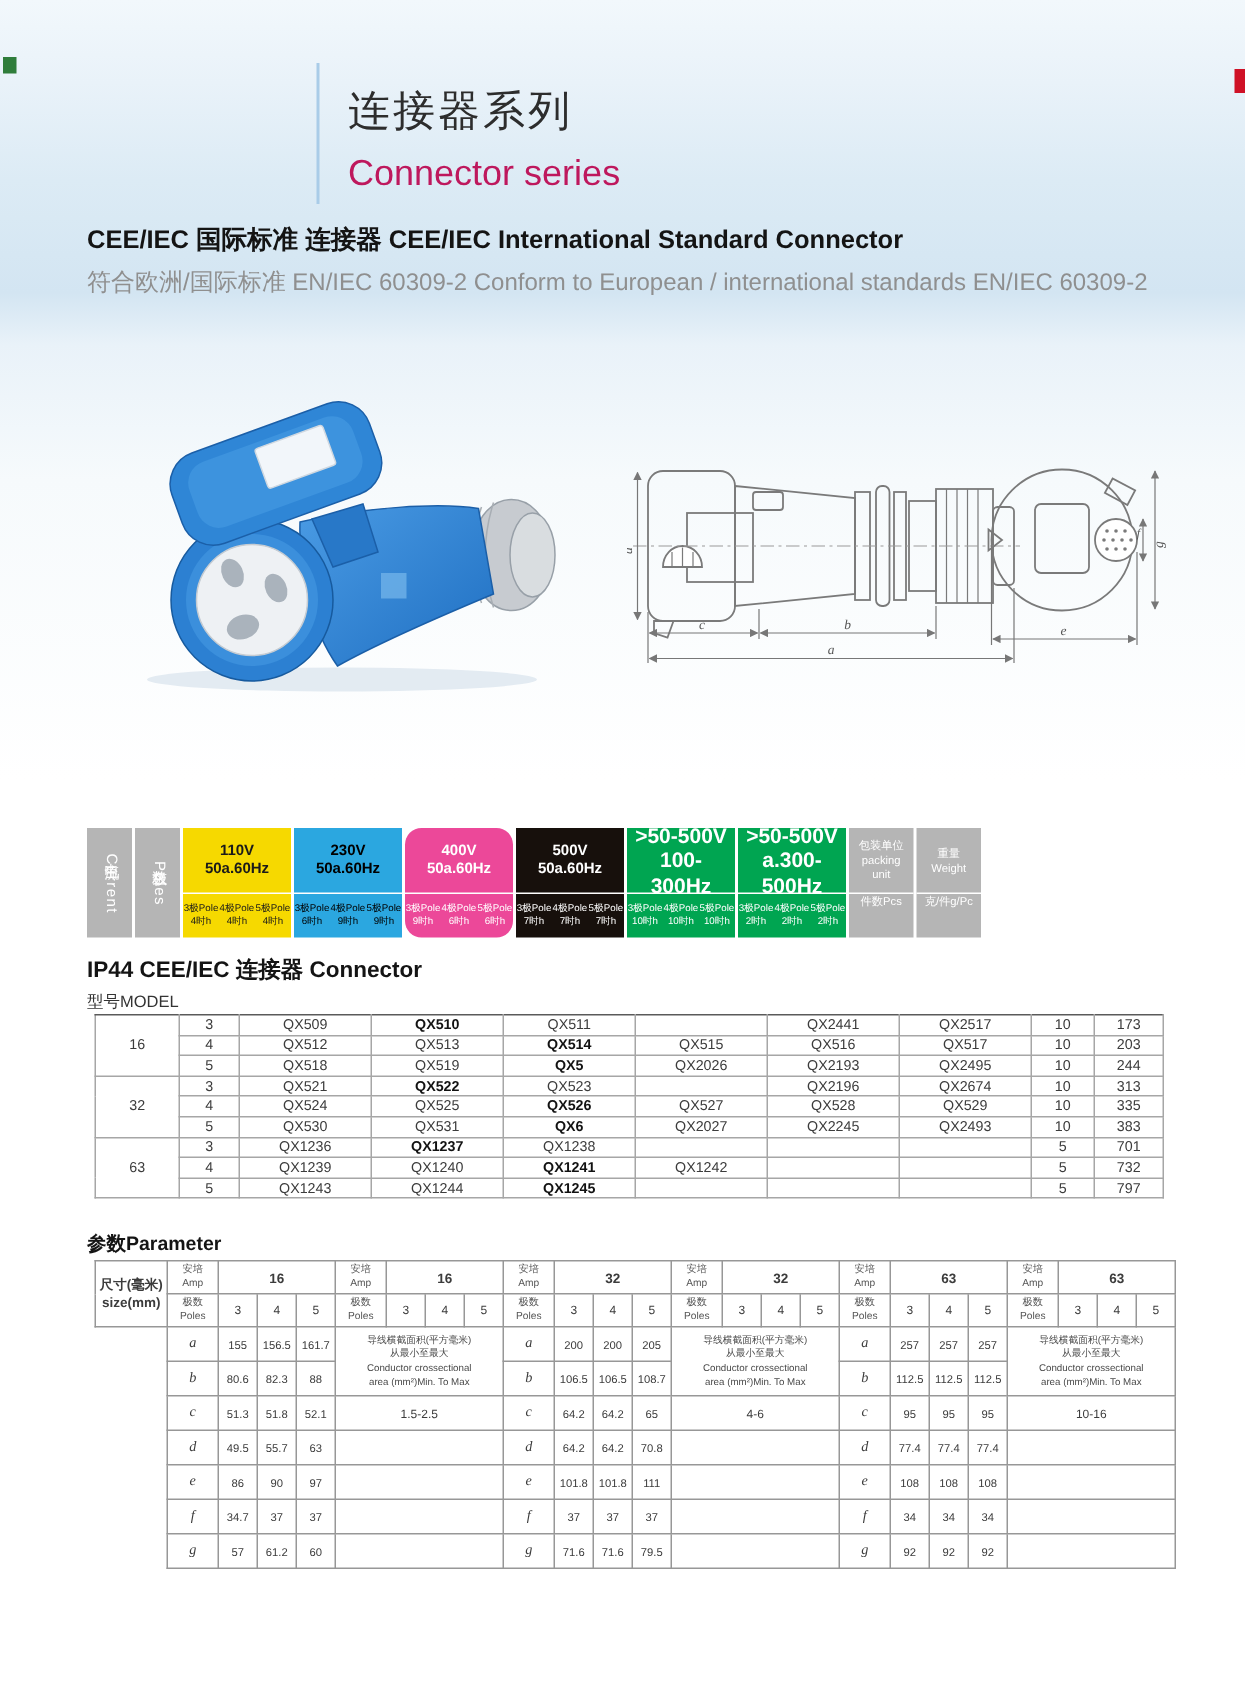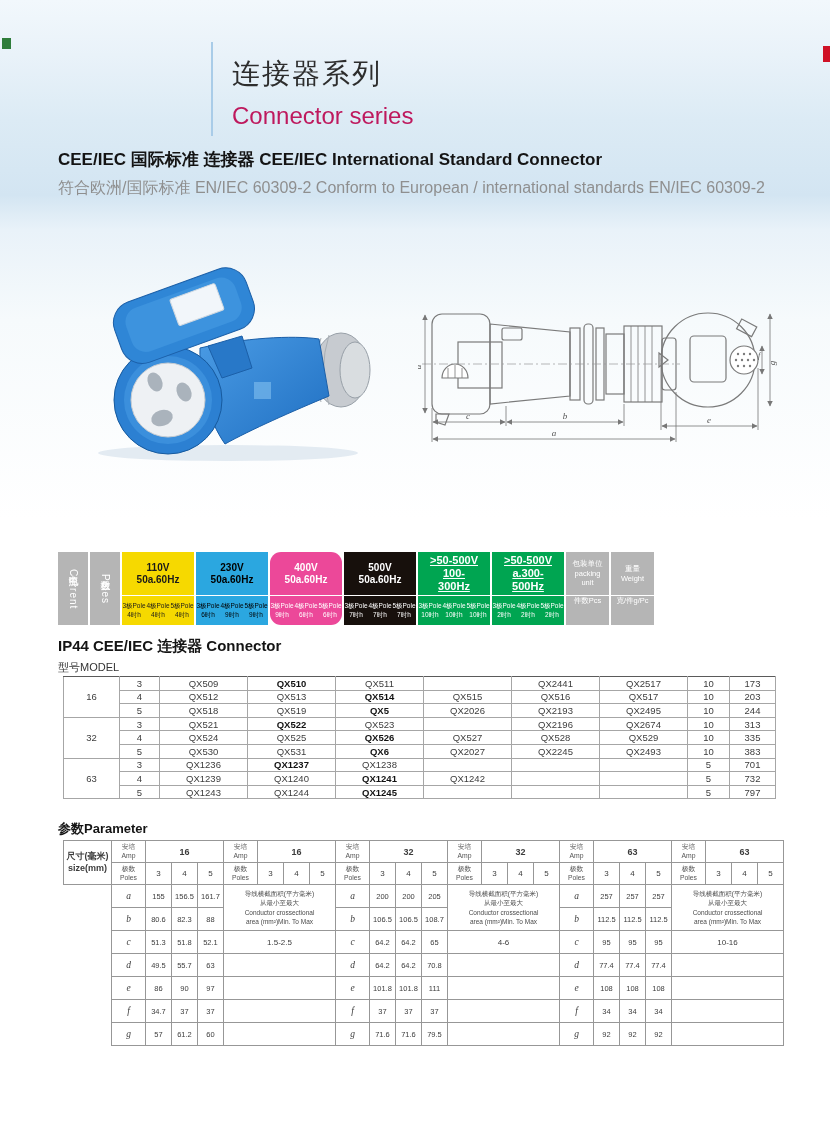--- a/index.html
+++ b/index.html
@@ -30,21 +30,21 @@
   .drawings{position:absolute;left:418px;top:288px;width:360px;height:168px;}
 
   
   .ratings{position:absolute;left:58px;top:552px;width:716px;height:73px;display:flex;gap:2px;}
   .rcol-label{width:30px;background:#b5b5b5;color:#fff;display:flex;align-items:center;justify-content:center;
      writing-mode:vertical-rl;font-size:10px;letter-spacing:1px;}
   .vcol{width:72px;display:flex;flex-direction:column;justify-content:space-between;}
   .rcol-gray{width:43px;background:#b5b5b5;color:#fff;display:flex;flex-direction:column;}
   .vtop{height:43px;border-bottom:1px solid #fff;display:flex;flex-direction:column;
         align-items:center;justify-content:center;line-height:1.18;font-size:10px;font-weight:600;}
-  .vtop.small{font-size:11px;text-decoration:underline;}
+  .vtop.small{font-size:14px;}
   .vbot{flex:1;display:flex;align-items:center;}
   .vsub{width:33.33%;text-align:center;font-size:6.5px;line-height:1.35;}
   .gtop{height:43px;border-bottom:1px solid #fff;display:flex;flex-direction:column;align-items:center;
         justify-content:center;font-size:7.5px;line-height:1.25;}
   .gbot{flex:1;display:flex;flex-direction:row;justify-content:center;
         font-size:7.5px;line-height:1.25;}
 
   
   .model-title{position:absolute;left:58px;top:637px;font-size:15px;font-weight:700;color:#141414;}
   .model-sub{position:absolute;left:58px;top:660px;font-size:11px;color:#333;}

